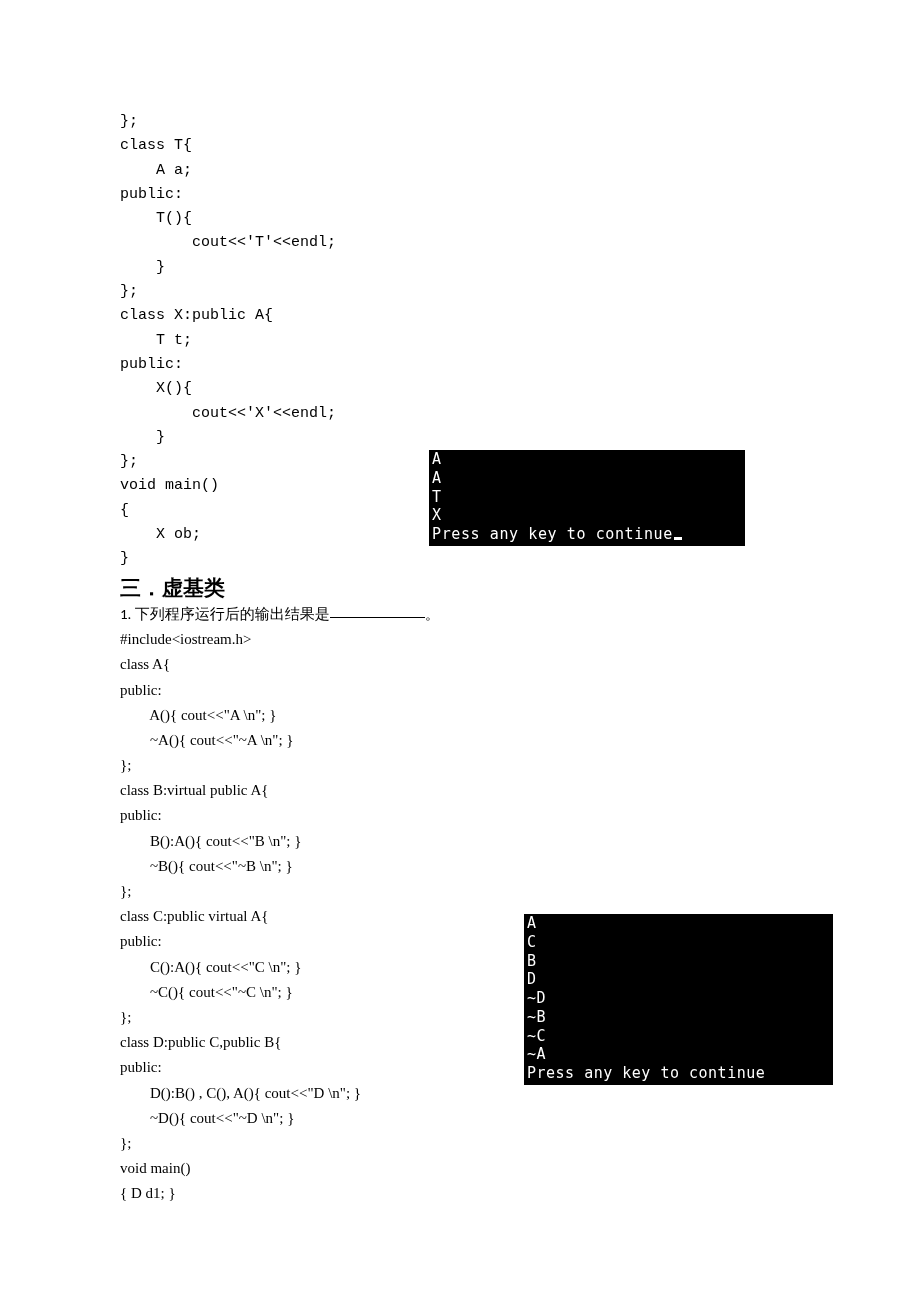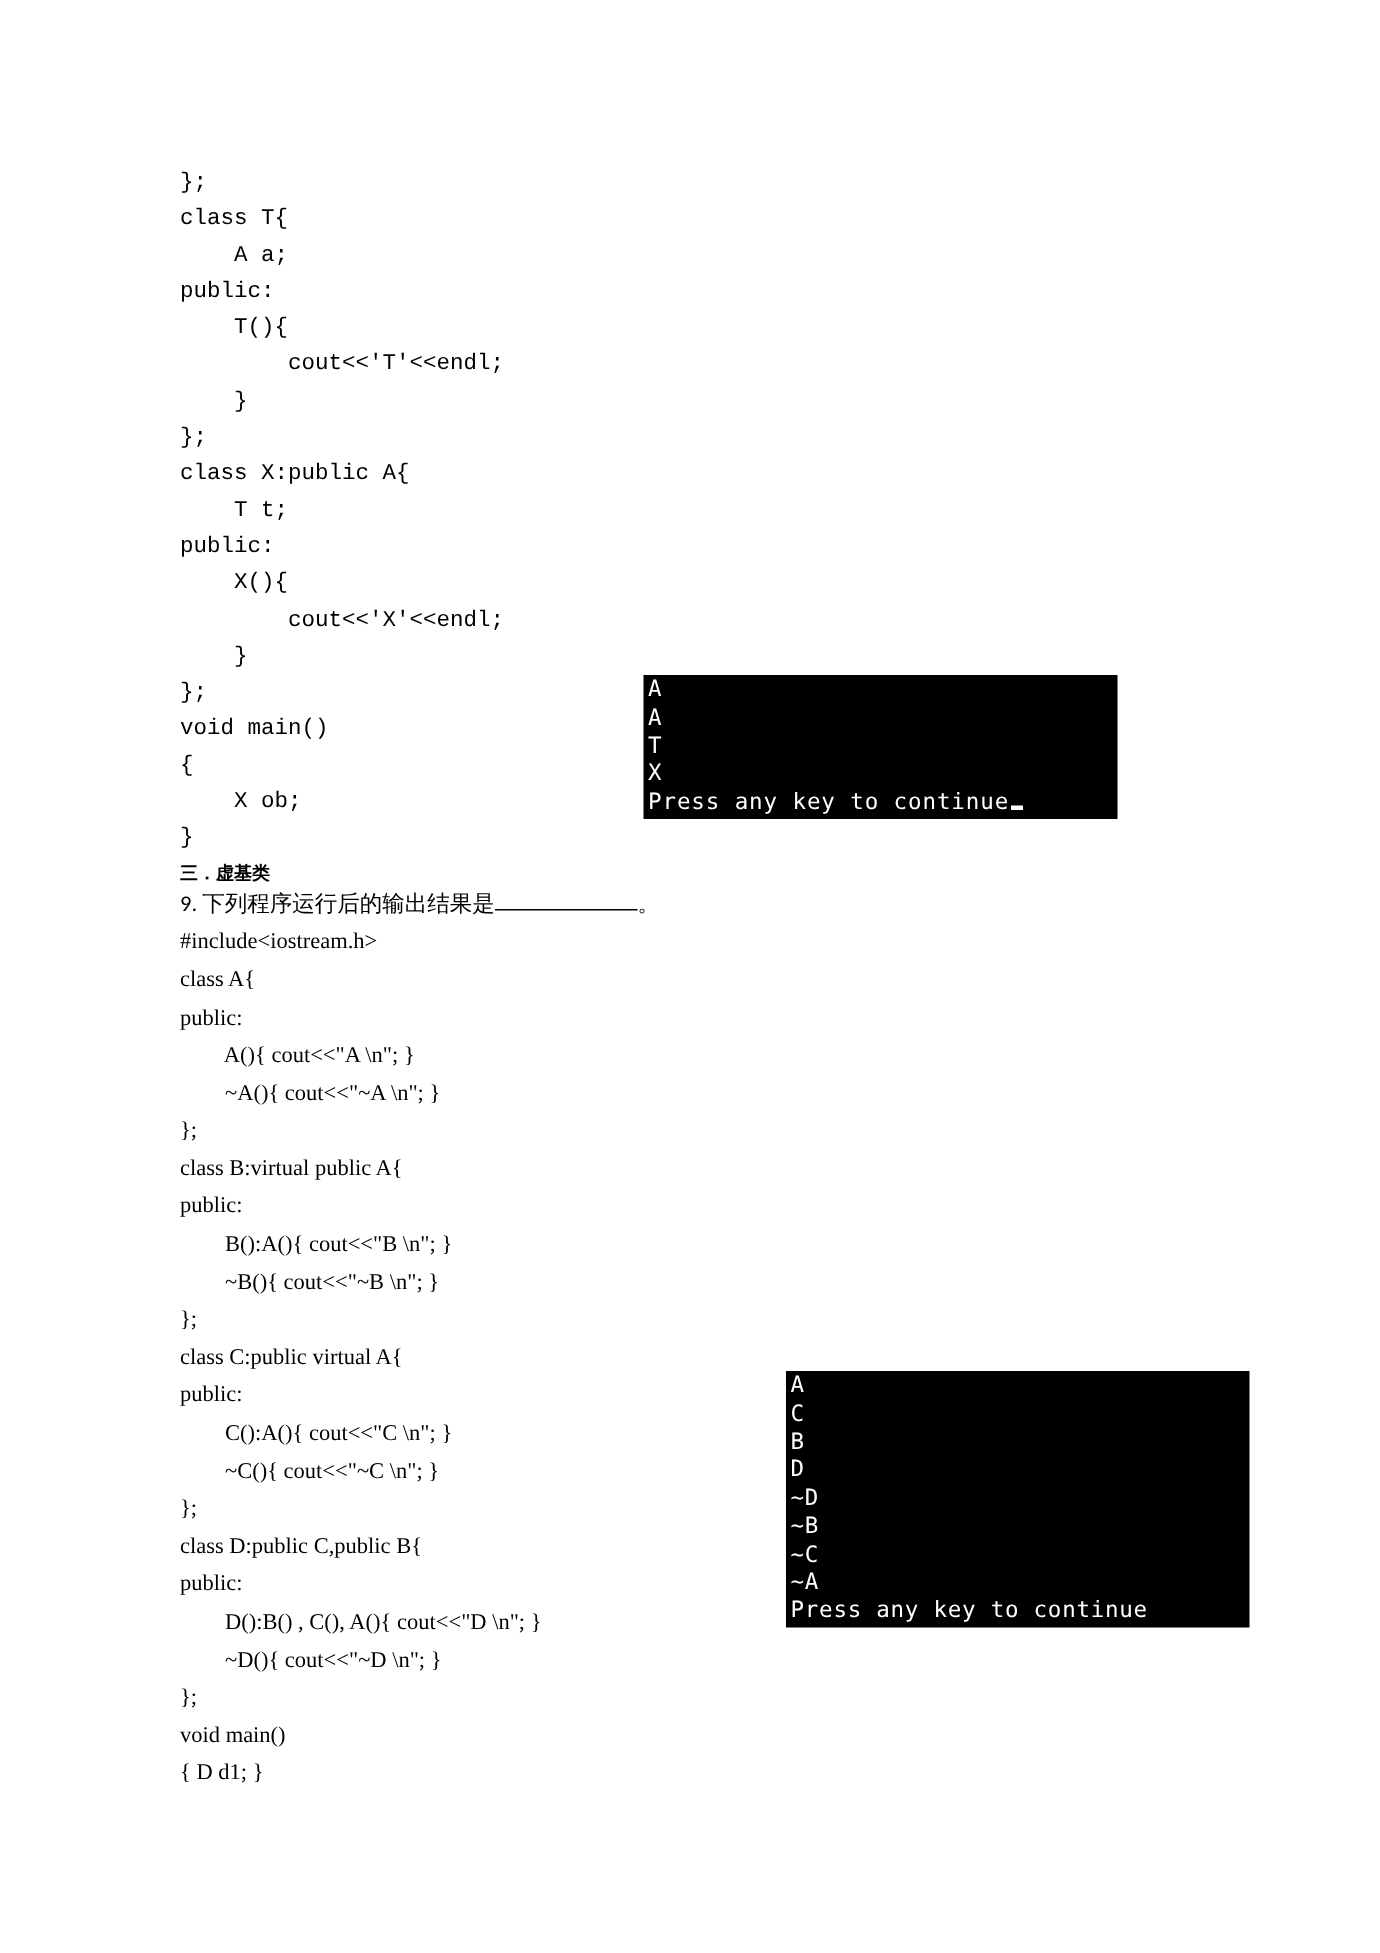--- a/index.html
+++ b/index.html
@@ -23,21 +23,21 @@
   }
   .code-block2 {
     font-family: Liberation Serif, serif;
     white-space: pre;
     line-height: 1.68;
     font-size: 15px;
   }
   .section-title {
     font-family: "SimSun", "宋体", serif;
     font-weight: bold;
-    font-size: 12px;
+    font-size: 21px;
     margin: 2px 0 2px 0;
   }
   .question {
     font-family: Calibri, "SimSun", Arial, sans-serif;
     font-size: 15px;
     margin: 2px 0 4px 0;
   }
   .blank {
     display: inline-block;
     border-bottom: 1px solid #000;
@@ -97,21 +97,21 @@
     }
 };
 void main()
 {
     X ob;
 }</div>
 
   <div class="section-title">三．虚基类</div>
 
   <div class="question">
-    <span>9.  下列程序运行后的输出结果是</span><span class="blank"></span><span>。</span>
+    <span>1.  下列程序运行后的输出结果是</span><span class="blank"></span><span>。</span>
   </div>
 
   <div class="code-block2" id="code2">#include&lt;iostream.h&gt;
 class A{
 public:
         A(){ cout&lt;&lt;"A \n"; }
         ~A(){ cout&lt;&lt;"~A \n"; }
 };
 class B:virtual public A{
 public:

